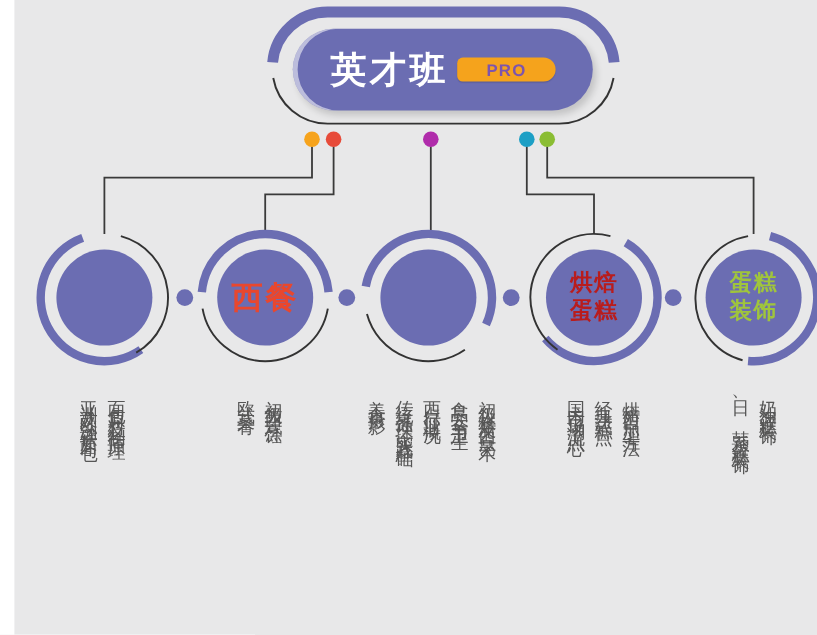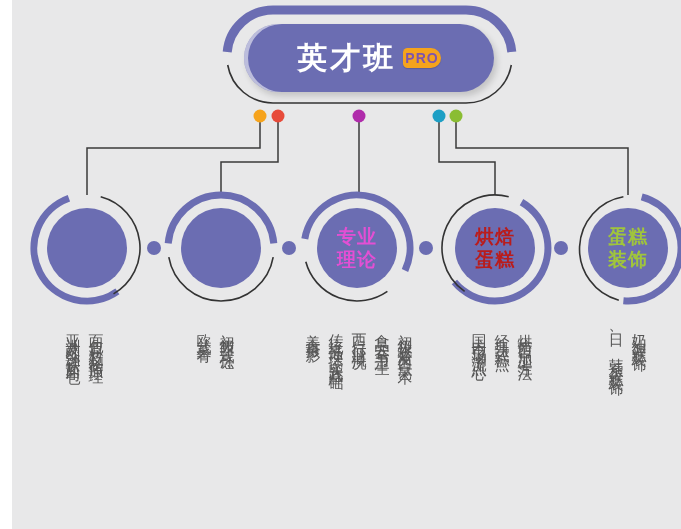--- a/index.html
+++ b/index.html
@@ -12,21 +12,21 @@
   svg.layer{position:absolute;left:0;top:0;}
   .pill{
     position:absolute;left:232px;top:24px;width:250px;height:68px;
     background:#6b6db2;border-radius:34px;
     display:flex;align-items:center;justify-content:center;gap:7px;
     box-shadow:3px 4px 6px rgba(0,0,0,.16), inset 4px 0 0 rgba(255,255,255,.55);
   }
   .pill-title{color:#ffffff;font-size:30px;font-weight:bold;letter-spacing:3px;}
   .badge{
     background:#f5a31c;color:#7d55ad;font-weight:800;font-size:14px;
-    padding:2px 2px;border-radius:6px 13px 13px 6px;letter-spacing:1px;
+    padding:2px 24px;border-radius:6px 13px 13px 6px;letter-spacing:1px;
     box-shadow:0 1px 1px rgba(0,0,0,.15);
   }
   .circle-label{
     position:absolute;transform:translate(-50%,-50%);
     text-align:center;font-weight:bold;white-space:nowrap;
   }
   .circle-label.one{font-size:26px;letter-spacing:2px;}
   .circle-label.two{font-size:19px;line-height:23px;letter-spacing:1px;}
   .circle-label span{display:block;}
   .vgroup{
@@ -84,23 +84,22 @@
     <circle cx="277" cy="248" r="7" fill="#6b6db2"></circle>
     <circle cx="414" cy="248" r="7" fill="#6b6db2"></circle>
     <circle cx="549" cy="248" r="7" fill="#6b6db2"></circle>
   </svg>
 
   <div class="pill">
     <span class="pill-title">英才班</span>
     <span class="badge">PRO</span>
   </div>
 
-  <div class="circle-label two" style="left: 345px; top: 248px; color: rgb(227, 79, 212);">
-    <span>专业</span>
-    <span>理论</span>
+  <div class="circle-label one" style="left: 209px; top: 248px; color: rgb(232, 71, 46);">
+    <span>西餐</span>
   </div>
   <div class="circle-label two" style="left: 483px; top: 248px; color: #b91c1c;">
     <span>烘焙</span>
     <span>蛋糕</span>
   </div>
   <div class="circle-label two" style="left: 616px; top: 248px; color: rgb(160, 197, 60);">
     <span>蛋糕</span>
     <span>装饰</span>
   </div>
 

